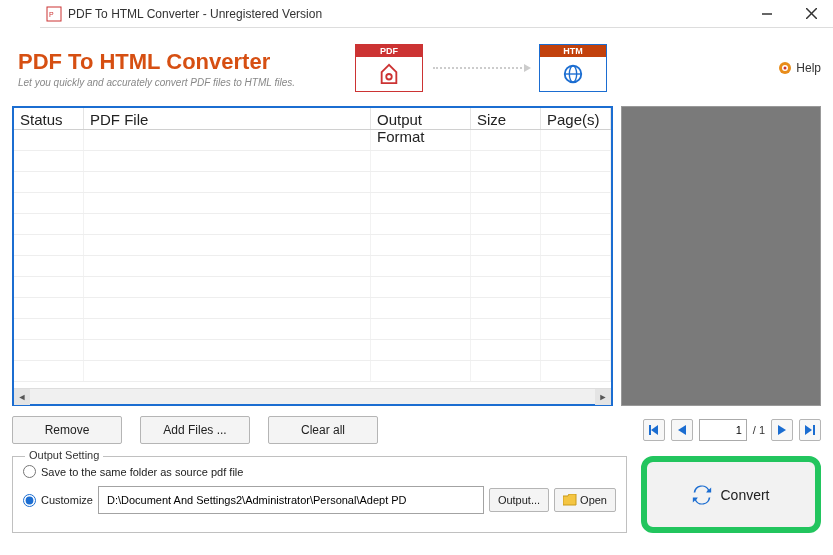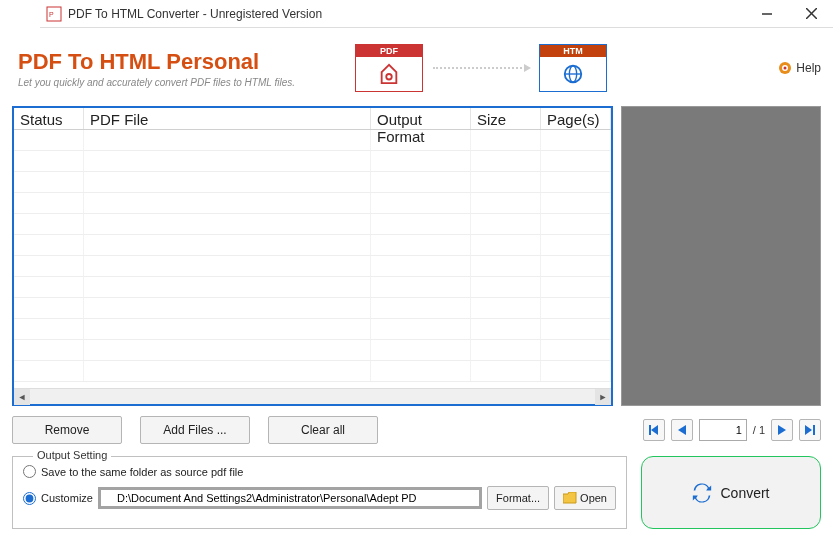--- a/index.html
+++ b/index.html
@@ -46,25 +46,25 @@
 .btn { width: 110px; height: 28px; background: #f4f4f4; border: 1px solid #b5b5b5; font-size: 12px; color: #222; display: flex; align-items: center; justify-content: center; border-radius: 2px; }
 .btn.small { width: auto; padding: 0 8px; height: 24px; font-size: 11px; }
 
 .nav-cluster { display: flex; align-items: center; gap: 6px; margin-left: auto; }
 .nav-btn { width: 22px; height: 22px; border: 1px solid #b5b5b5; background: #f7f7f7; display: flex; align-items: center; justify-content: center; font-size: 10px; color: #1b6dd1; border-radius: 2px; }
 .page-input { width: 48px; height: 22px; border: 1px solid #aaa; font-size: 11px; text-align: right; padding-right: 4px; }
 .page-total { font-size: 11px; color: #333; }
 
 .lower { display: flex; gap: 14px; margin-top: 12px; align-items: stretch; }
 .fieldset { border: 1px solid #c0c0c0; padding: 8px 10px 10px 10px; flex: 1; position: relative; }
-.fieldset .legend { position: absolute; top: -8px; left: 20px; background: #fff; padding: 0 4px; font-size: 11px; color: #333; }
+.fieldset .legend { position: absolute; top: -8px; left: 12px; background: #fff; padding: 0 4px; font-size: 11px; color: #333; }
 .radio-row { display: flex; align-items: center; gap: 5px; font-size: 11px; color: #222; margin-bottom: 8px; }
 .radio-row input[type=radio] { accent-color: #1b6dd1; }
-.path-input { flex: 1; height: 22px; border: 3px solid #a3a3a3; font-size: 11px; padding: 0 16px; }
-.convert-btn { width: 180px; border: 1px solid #22c55e; background: #f2f2f2; border-radius: 12px; display: flex; align-items: center; justify-content: center; gap: 8px; font-size: 14px; color: #222; }
+.path-input { flex: 1; height: 28px; border: 1px solid #a3a3a3; font-size: 11px; padding: 0 8px; }
+.convert-btn { width: 180px; border: 6px solid #22c55e; background: #f2f2f2; border-radius: 12px; display: flex; align-items: center; justify-content: center; gap: 8px; font-size: 14px; color: #222; }
 
 .col.status, .cell.status { width: 70px; }
 .col.file, .cell.file { width: 250px; flex: 1; }
 .col.fmt, .cell.fmt { width: 100px; }
 .col.size, .cell.size { width: 70px; }
 .col.pages, .cell.pages { width: 70px; }
 </style>
 </head>
 <body>
 
@@ -86,21 +86,21 @@
         <line x1="0" y1="0" x2="11" y2="11" stroke="#333" stroke-width="1.5"></line>
         <line x1="11" y1="0" x2="0" y2="11" stroke="#333" stroke-width="1.5"></line>
       </svg>
   </div>
 </div>
 
 <div class="content">
 
   <div class="header-row">
     <div>
-      <div class="app-title">PDF To HTML Personal</div>
+      <div class="app-title">PDF To HTML Converter</div>
       <div class="subtitle">Let you quickly and accurately convert PDF files to HTML files.</div>
     </div>
     <div class="header-icons">
       <div class="fmt-box pdf">
         <div class="fmt-head">PDF</div>
         <div class="fmt-body">
             <svg width="22" height="22" viewBox="0 0 24 24">
               <path d="M12 2 L4 10 L4 22 L20 22 L20 10 Z" fill="none" stroke="#c33" stroke-width="2"></path>
               <circle cx="12" cy="15" r="3" fill="none" stroke="#c33" stroke-width="2"></circle>
             </svg>
@@ -272,21 +272,21 @@
       <label class="radio-row">
         <input type="radio" name="out" style="">
         <span>Save to the same folder as source pdf file</span>
       </label>
       <div class="radio-row">
         <label style="display:flex;gap:5px">
           <input type="radio" name="out" checked="" style="">
           <span>Customize</span>
         </label>
         <input class="path-input" value="D:\Document And Settings2\Administrator\Personal\Adept PD" style="">
-        <div class="btn small">Format...</div>
+        <div class="btn small">Output...</div>
         <div class="btn small">
           <svg width="14" height="12" style="margin-right:3px">
               <path d="M0 2 L5 2 L6 0 L13 0 L13 11 L0 11 Z" fill="#f4c542" stroke="#c99a1a"></path>
             </svg>
           <span>Open</span>
         </div>
       </div>
     </div>
     <div class="convert-btn">
       <svg width="20" height="20" viewBox="0 0 24 24">

